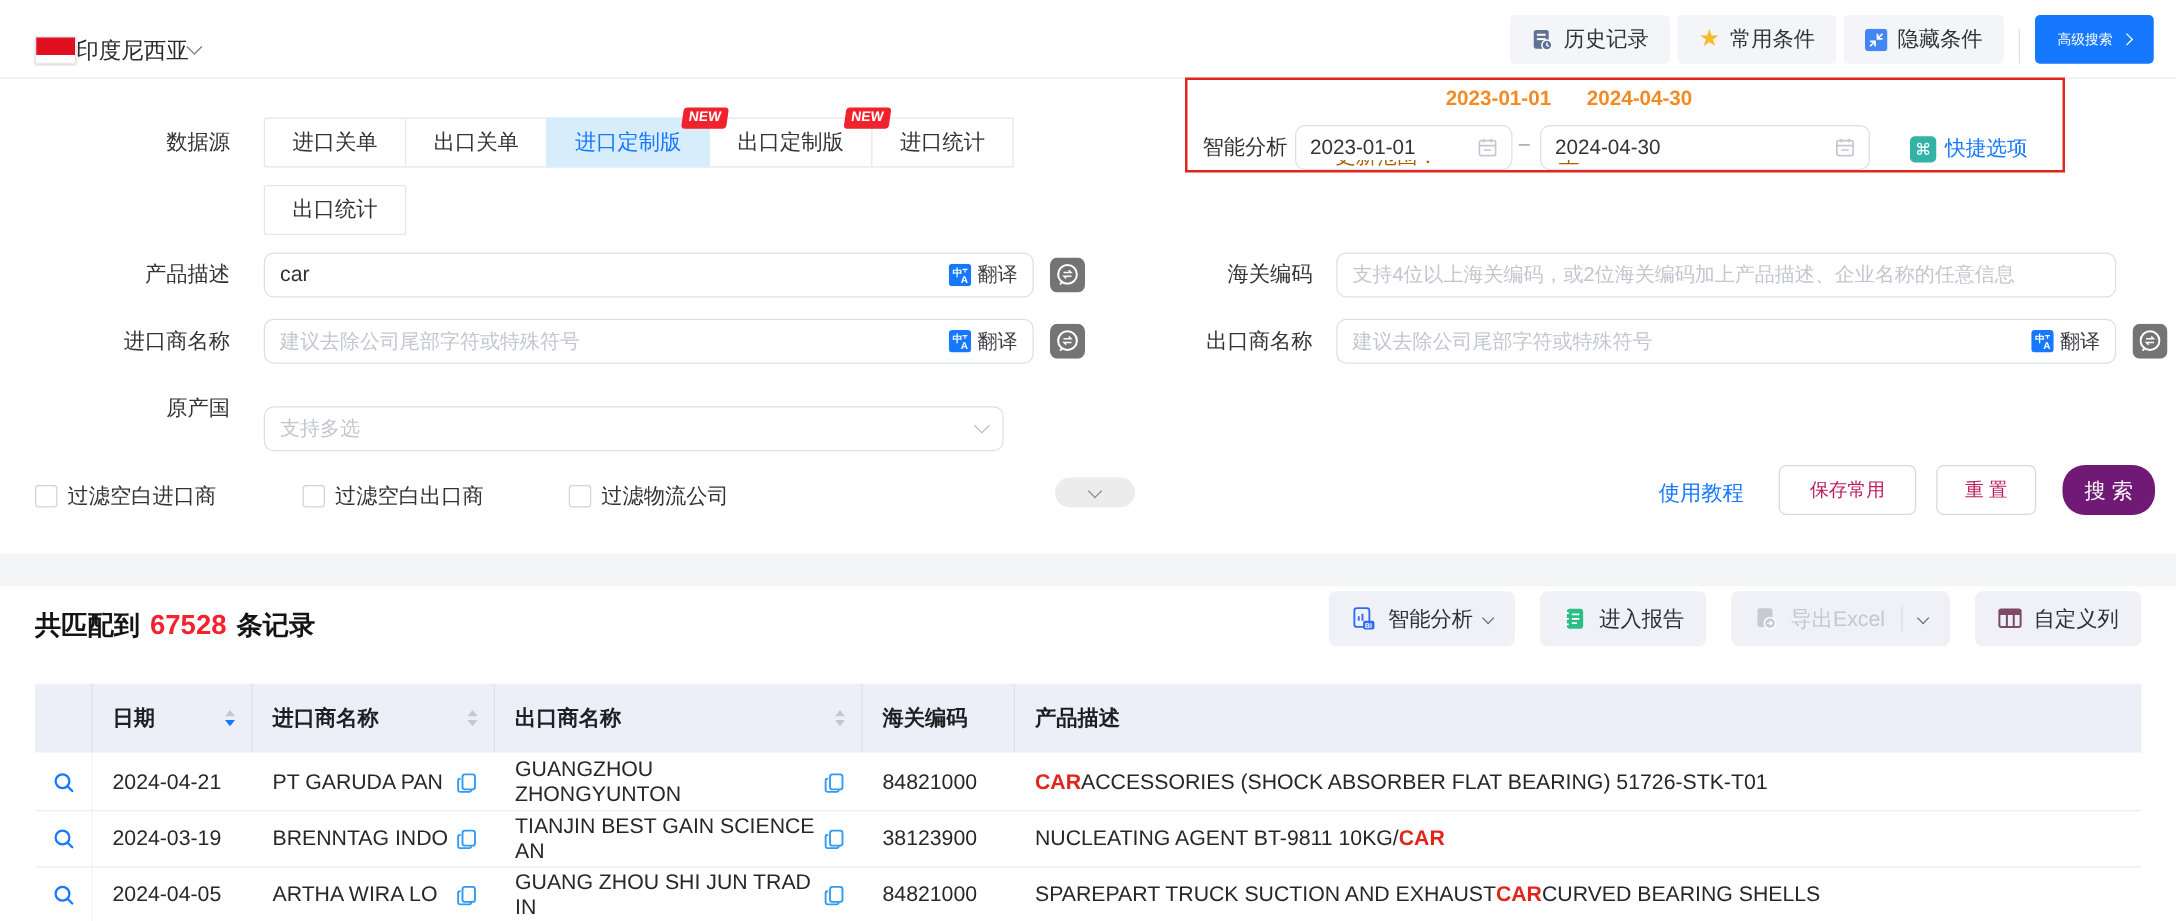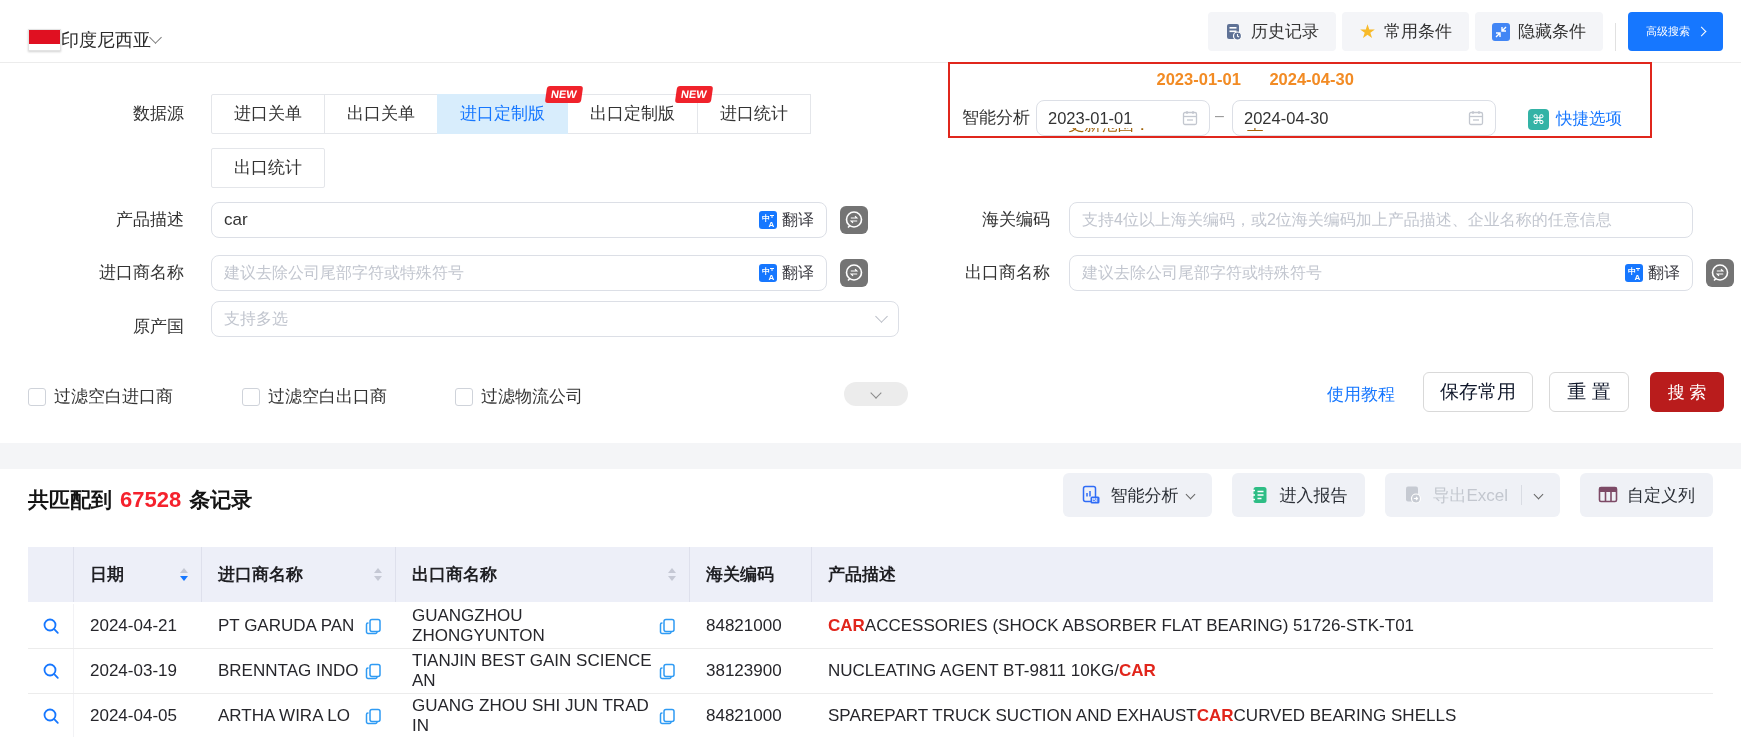--- a/index.html
+++ b/index.html
@@ -46,22 +46,22 @@
   .date-dash { position:absolute; left:265px; top:43px; color:#9a9a9a; font-size:16px; }
   .quick { position:absolute; left:578px; top:44px; display:flex; align-items:center; gap:7px; cursor:pointer; }
   .cmd-icon { width:21px; height:21px; background:#33b3a6; border-radius:4px; color:#fff; font-size:13px; display:flex; align-items:center; justify-content:center; }
   .quick-label { color:#1677ff; font-size:16.5px; }
   
   .chk-item { position:absolute; top:385px; display:flex; align-items:center; gap:8px; font-size:17px; color:#333; cursor:pointer; }
   .chk-box { width:18px; height:18px; border:1px solid #cfd3da; border-radius:3px; background:#fff; }
   .collapse-pill { position:absolute; left:844px; top:382px; width:64px; height:24px; background:#ececec; border-radius:12px; display:flex; align-items:center; justify-content:center; cursor:pointer; }
   .collapse-pill .chev { border-color:#8a8a8a; width:8px; height:8px; margin-top:-3px; }
   .tutorial { position:absolute; left:1327px; top:383px; font-size:17px; color:#1677ff; cursor:pointer; }
-  .btn-outline { position:absolute; height:40px; border:1px solid #d9d9d9; border-radius:6px; background:#fff; font-size:19px; color:#0f172a; display:flex; align-items:center; justify-content:center; cursor:pointer; }
-  .btn-primary { position:absolute; height:40px; border:none; border-radius:6px; background:#b91c1c; font-size:17px; color:#fff; display:flex; align-items:center; justify-content:center; cursor:pointer; }
+  .btn-outline { position:absolute; height:40px; border:1px solid #d9d9d9; border-radius:6px; background:#fff; font-size:15px; color:#be185d; display:flex; align-items:center; justify-content:center; cursor:pointer; }
+  .btn-primary { position:absolute; height:40px; border:none; border-radius:18px; background:#701a75; font-size:17px; color:#fff; display:flex; align-items:center; justify-content:center; cursor:pointer; }
   .band { position:absolute; left:0; top:443px; width:1741px; height:26px; background:#f4f5f7; }
   
   .summary { position:absolute; left:28px; top:486px; display:flex; gap:8px; font-size:21px; font-weight:700; color:#141414; align-items:baseline; }
   .summary .count { color:#f5222d; font-size:22px; }
   .toolbar { position:absolute; top:473px; right:28px; display:flex; gap:20px; height:44px; }
   .tool-btn { display:flex; align-items:center; gap:9px; background:#eff1f6; border-radius:6px; padding:16px 18px; font-size:17px; color:#2b2f36; cursor:pointer; }
   .tool-btn .chev { width:7px; height:7px; border-color:#666; margin-top:-2px; }
   .tool-divider { width:1px; height:20px; background:#d9dce3; margin:0 4px; }
   
   .table { position:absolute; left:28px; top:547px; width:1685px; }
@@ -233,21 +233,21 @@
   </span>
 </div>
 <svg class="syn-icon" style="left:1706px;top:259px;" width="28" height="28" viewBox="0 0 28 28">
     <rect width="28" height="28" rx="6" fill="#747474"></rect>
     <circle cx="14" cy="13.5" r="7.5" stroke="#fff" stroke-width="1.6" fill="none"></circle>
     <path d="M10.8 12h6l-1.8-1.8M17.2 15h-6l1.8 1.8" stroke="#fff" stroke-width="1.2" fill="none"></path>
     <path d="M8 21.5l1.8-1.8" stroke="#fff" stroke-width="1.6"></path>
   </svg>
 
 <div class="f-label" style="left:0;top:309px;">原产国</div>
-<div class="input-box" style="left:211px;top:301px;width:688px;">
+<div class="input-box" style="left:211px;top:325px;width:592px;">
   <input placeholder="支持多选" style="">
   <span class="chev" style="border-color:#b9bdc6;margin-top:-6px;"></span>
 </div>
 
 <div class="chk-item" style="left:28px;">
   <span class="chk-box"></span>
   <span>过滤空白进口商</span>
 </div>
 <div class="chk-item" style="left:242px;justify-content:space-between;">
   <span class="chk-box"></span>

